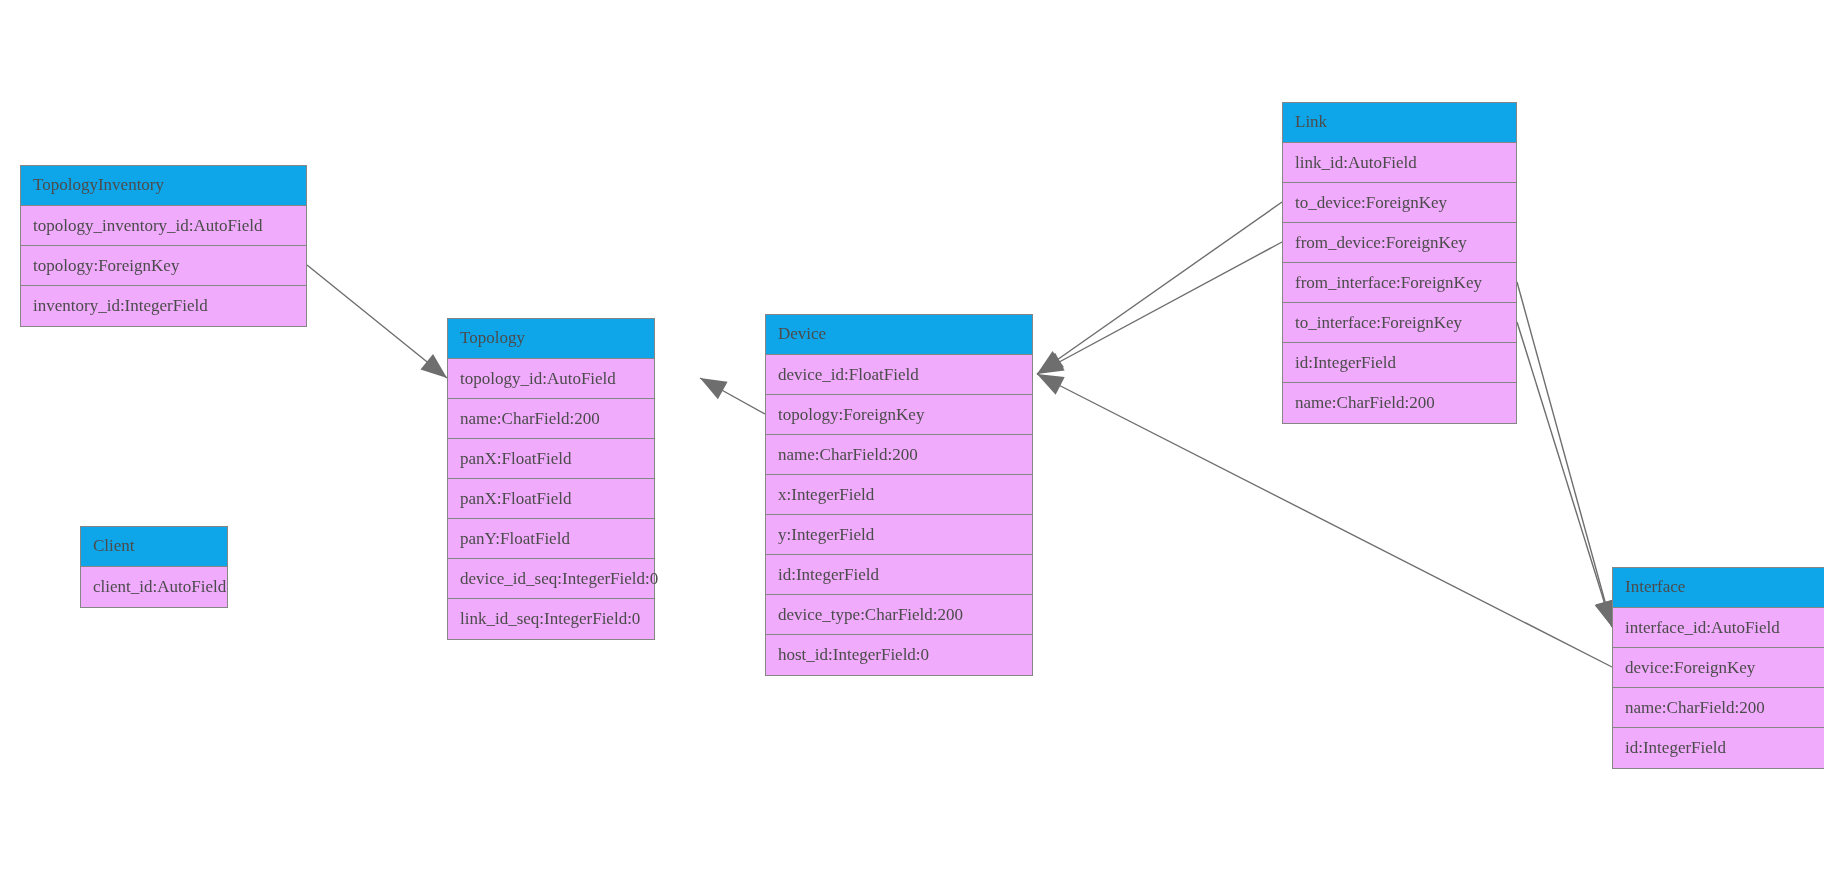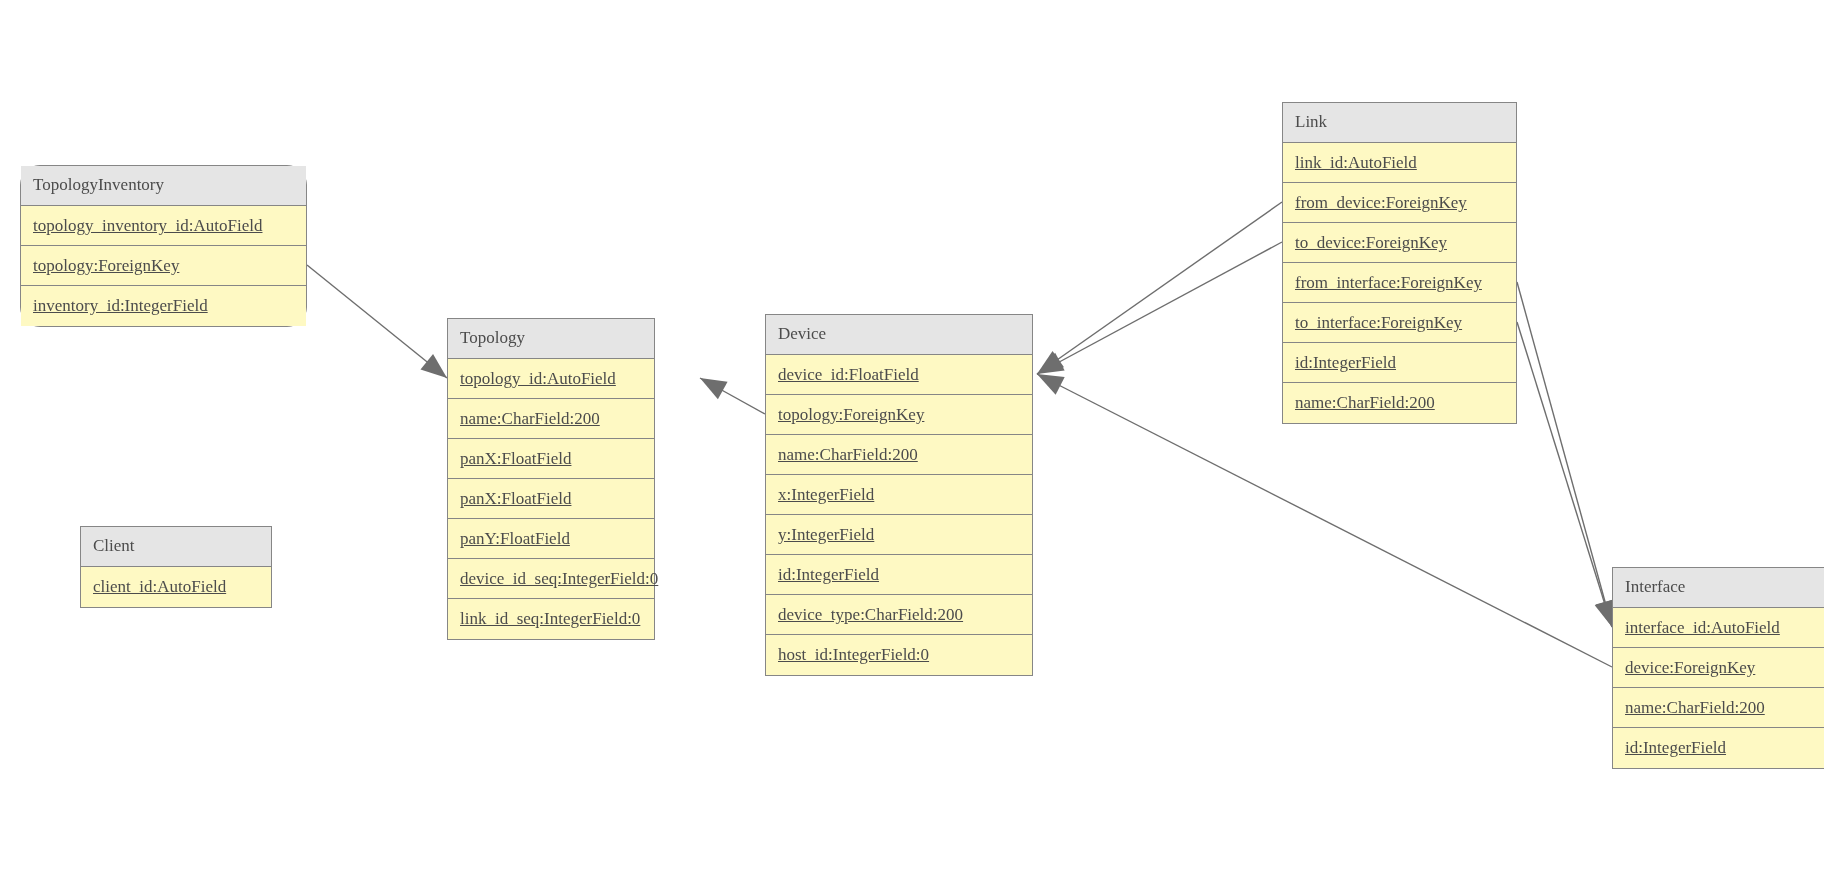--- a/index.html
+++ b/index.html
@@ -28,33 +28,32 @@
     background: #ffffff;
     border: 1.5px solid #868686;
     font-size: 17px;
     color: #4c4c4c;
   }
   .entity-header {
     box-sizing: border-box;
     height: 40px;
     line-height: 38px;
     padding: 0 12px;
-    background: #e5e5e5;
+    background: #0ea5e9;
     border-bottom: 1.5px solid #868686;
     white-space: nowrap;
   }
   .entity-field {
     box-sizing: border-box;
     height: 40px;
     line-height: 39px;
     padding: 0 12px;
     border-bottom: 1px solid #868686;
     white-space: nowrap;
-    background: #fef9c3;
-    text-decoration: underline;
+    background: #f0abfc;
   }
   .entity-field:last-child {
     border-bottom: none;
   }
 </style>
 </head>
 <body>
 
 <div id="canvas">
   <svg id="edges" viewBox="0 0 1824 874" xmlns="http://www.w3.org/2000/svg">
@@ -67,56 +66,56 @@
       <line x1="1282" y1="242" x2="1037" y2="374" stroke="#6e6e6e" stroke-width="1.4"></line>
       <polygon points="1037,374 1055.1461071419046,352.8642767903599 1064.6323888952963,370.4713906508217" fill="#6e6e6e"></polygon>
       <line x1="1612" y1="667" x2="1037" y2="374" stroke="#6e6e6e" stroke-width="1.4"></line>
       <polygon points="1037,374 1064.7059832560656,376.89456245650615 1055.625610667668,394.71440627332686" fill="#6e6e6e"></polygon>
       <line x1="1517" y1="282" x2="1612" y2="627" stroke="#6e6e6e" stroke-width="1.4"></line>
       <polygon points="1612,627 1595.456327836987,604.5877954818642 1614.7386484323906,599.2781709700863" fill="#6e6e6e"></polygon>
       <line x1="1517" y1="322" x2="1612" y2="627" stroke="#6e6e6e" stroke-width="1.4"></line>
       <polygon points="1612,627 1594.7204442323964,605.1501269460375 1613.8156054973206,599.2024537651594" fill="#6e6e6e"></polygon>
     </svg>
 
-<div class="entity" style="left: 20px; top: 165px; width: 287px; border-radius: 20px;">
+<div class="entity" style="left: 20px; top: 165px; width: 287px;">
       <div class="entity-header">TopologyInventory</div>
       <div class="entity-field">topology_inventory_id:AutoField</div>
       <div class="entity-field">topology:ForeignKey</div>
       <div class="entity-field">inventory_id:IntegerField</div>
     </div>
     <div class="entity" style="left: 447px; top: 318px; width: 208px;">
       <div class="entity-header">Topology</div>
       <div class="entity-field">topology_id:AutoField</div>
       <div class="entity-field">name:CharField:200</div>
       <div class="entity-field">panX:FloatField</div>
       <div class="entity-field">panX:FloatField</div>
       <div class="entity-field">panY:FloatField</div>
       <div class="entity-field">device_id_seq:IntegerField:0</div>
       <div class="entity-field">link_id_seq:IntegerField:0</div>
     </div>
-    <div class="entity" style="left: 80px; top: 526px; width: 192px;">
+    <div class="entity" style="left: 80px; top: 526px; width: 148px;">
       <div class="entity-header">Client</div>
       <div class="entity-field">client_id:AutoField</div>
     </div>
     <div class="entity" style="left: 765px; top: 314px; width: 268px;">
       <div class="entity-header">Device</div>
       <div class="entity-field">device_id:FloatField</div>
       <div class="entity-field">topology:ForeignKey</div>
       <div class="entity-field">name:CharField:200</div>
       <div class="entity-field">x:IntegerField</div>
       <div class="entity-field">y:IntegerField</div>
       <div class="entity-field">id:IntegerField</div>
       <div class="entity-field">device_type:CharField:200</div>
       <div class="entity-field">host_id:IntegerField:0</div>
     </div>
     <div class="entity" style="left: 1282px; top: 102px; width: 235px;">
       <div class="entity-header">Link</div>
       <div class="entity-field">link_id:AutoField</div>
+      <div class="entity-field">to_device:ForeignKey</div>
       <div class="entity-field">from_device:ForeignKey</div>
-      <div class="entity-field">to_device:ForeignKey</div>
       <div class="entity-field">from_interface:ForeignKey</div>
       <div class="entity-field">to_interface:ForeignKey</div>
       <div class="entity-field">id:IntegerField</div>
       <div class="entity-field">name:CharField:200</div>
     </div>
     <div class="entity" style="left: 1612px; top: 567px; width: 236px;">
       <div class="entity-header">Interface</div>
       <div class="entity-field">interface_id:AutoField</div>
       <div class="entity-field">device:ForeignKey</div>
       <div class="entity-field">name:CharField:200</div>

